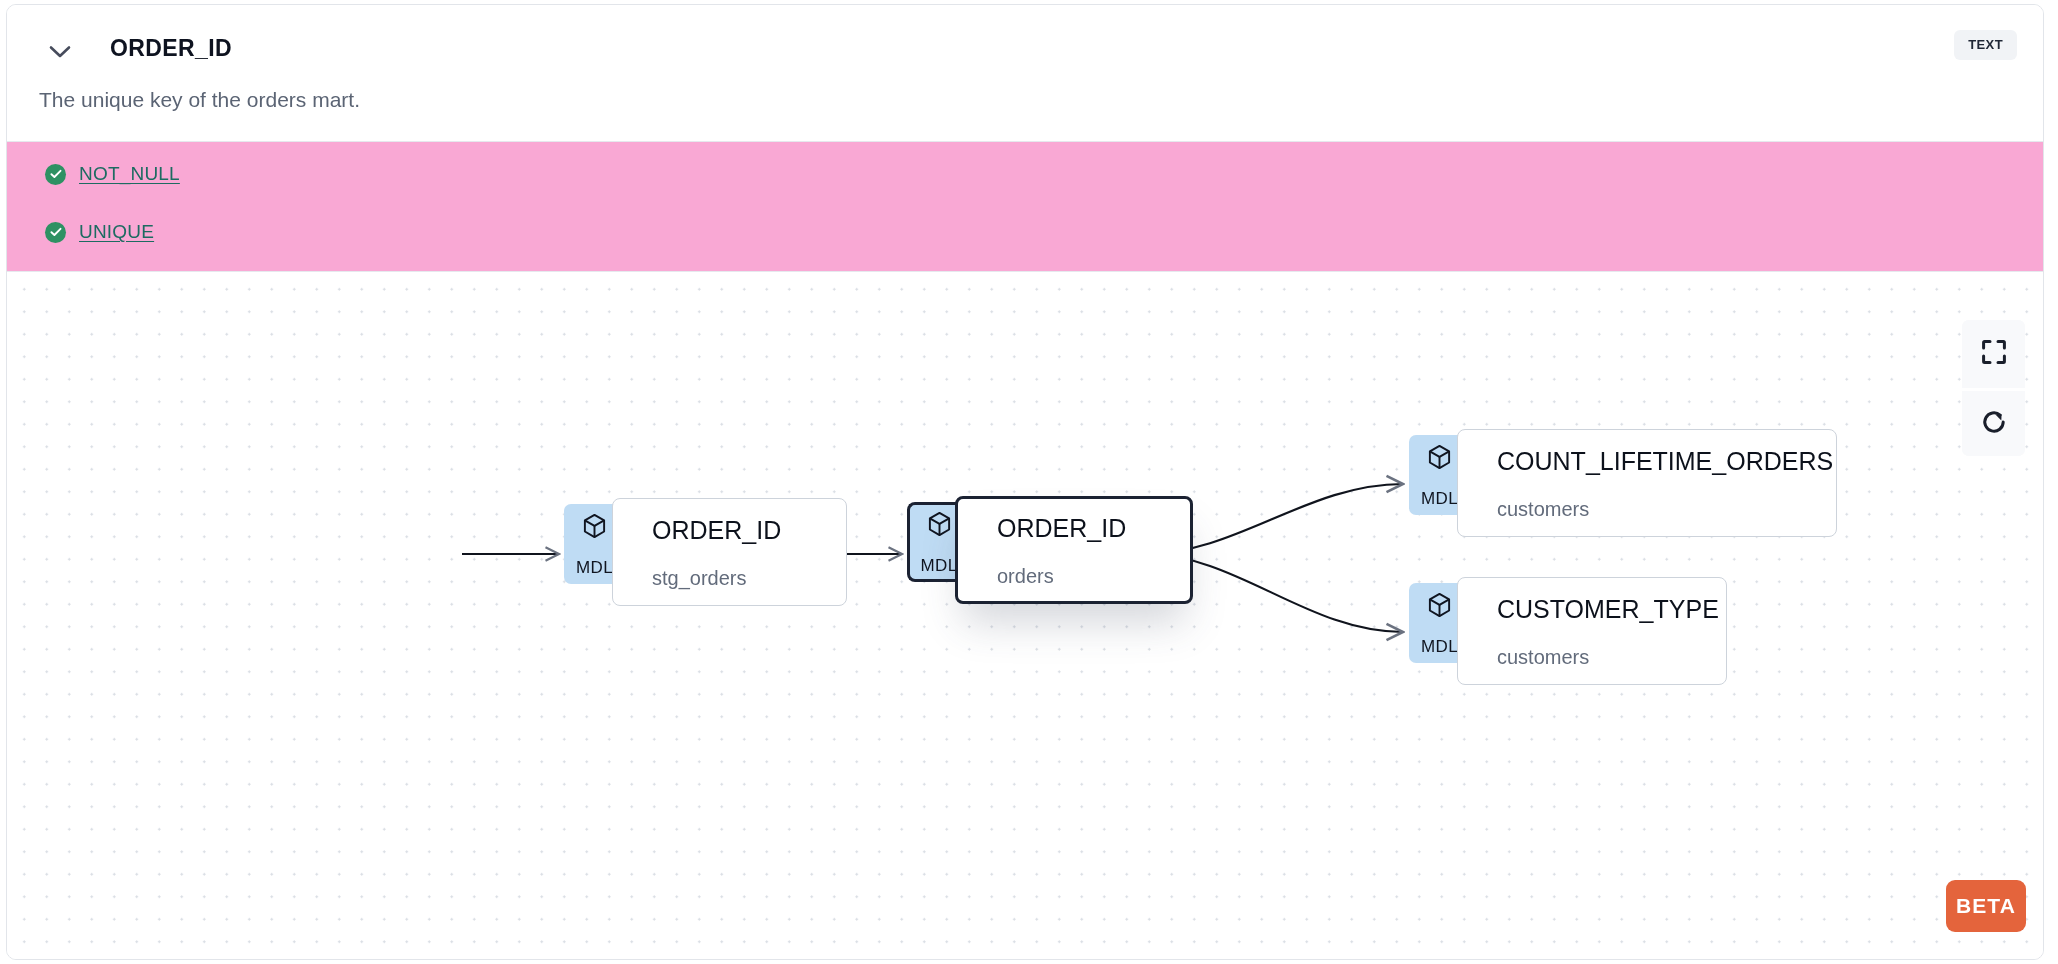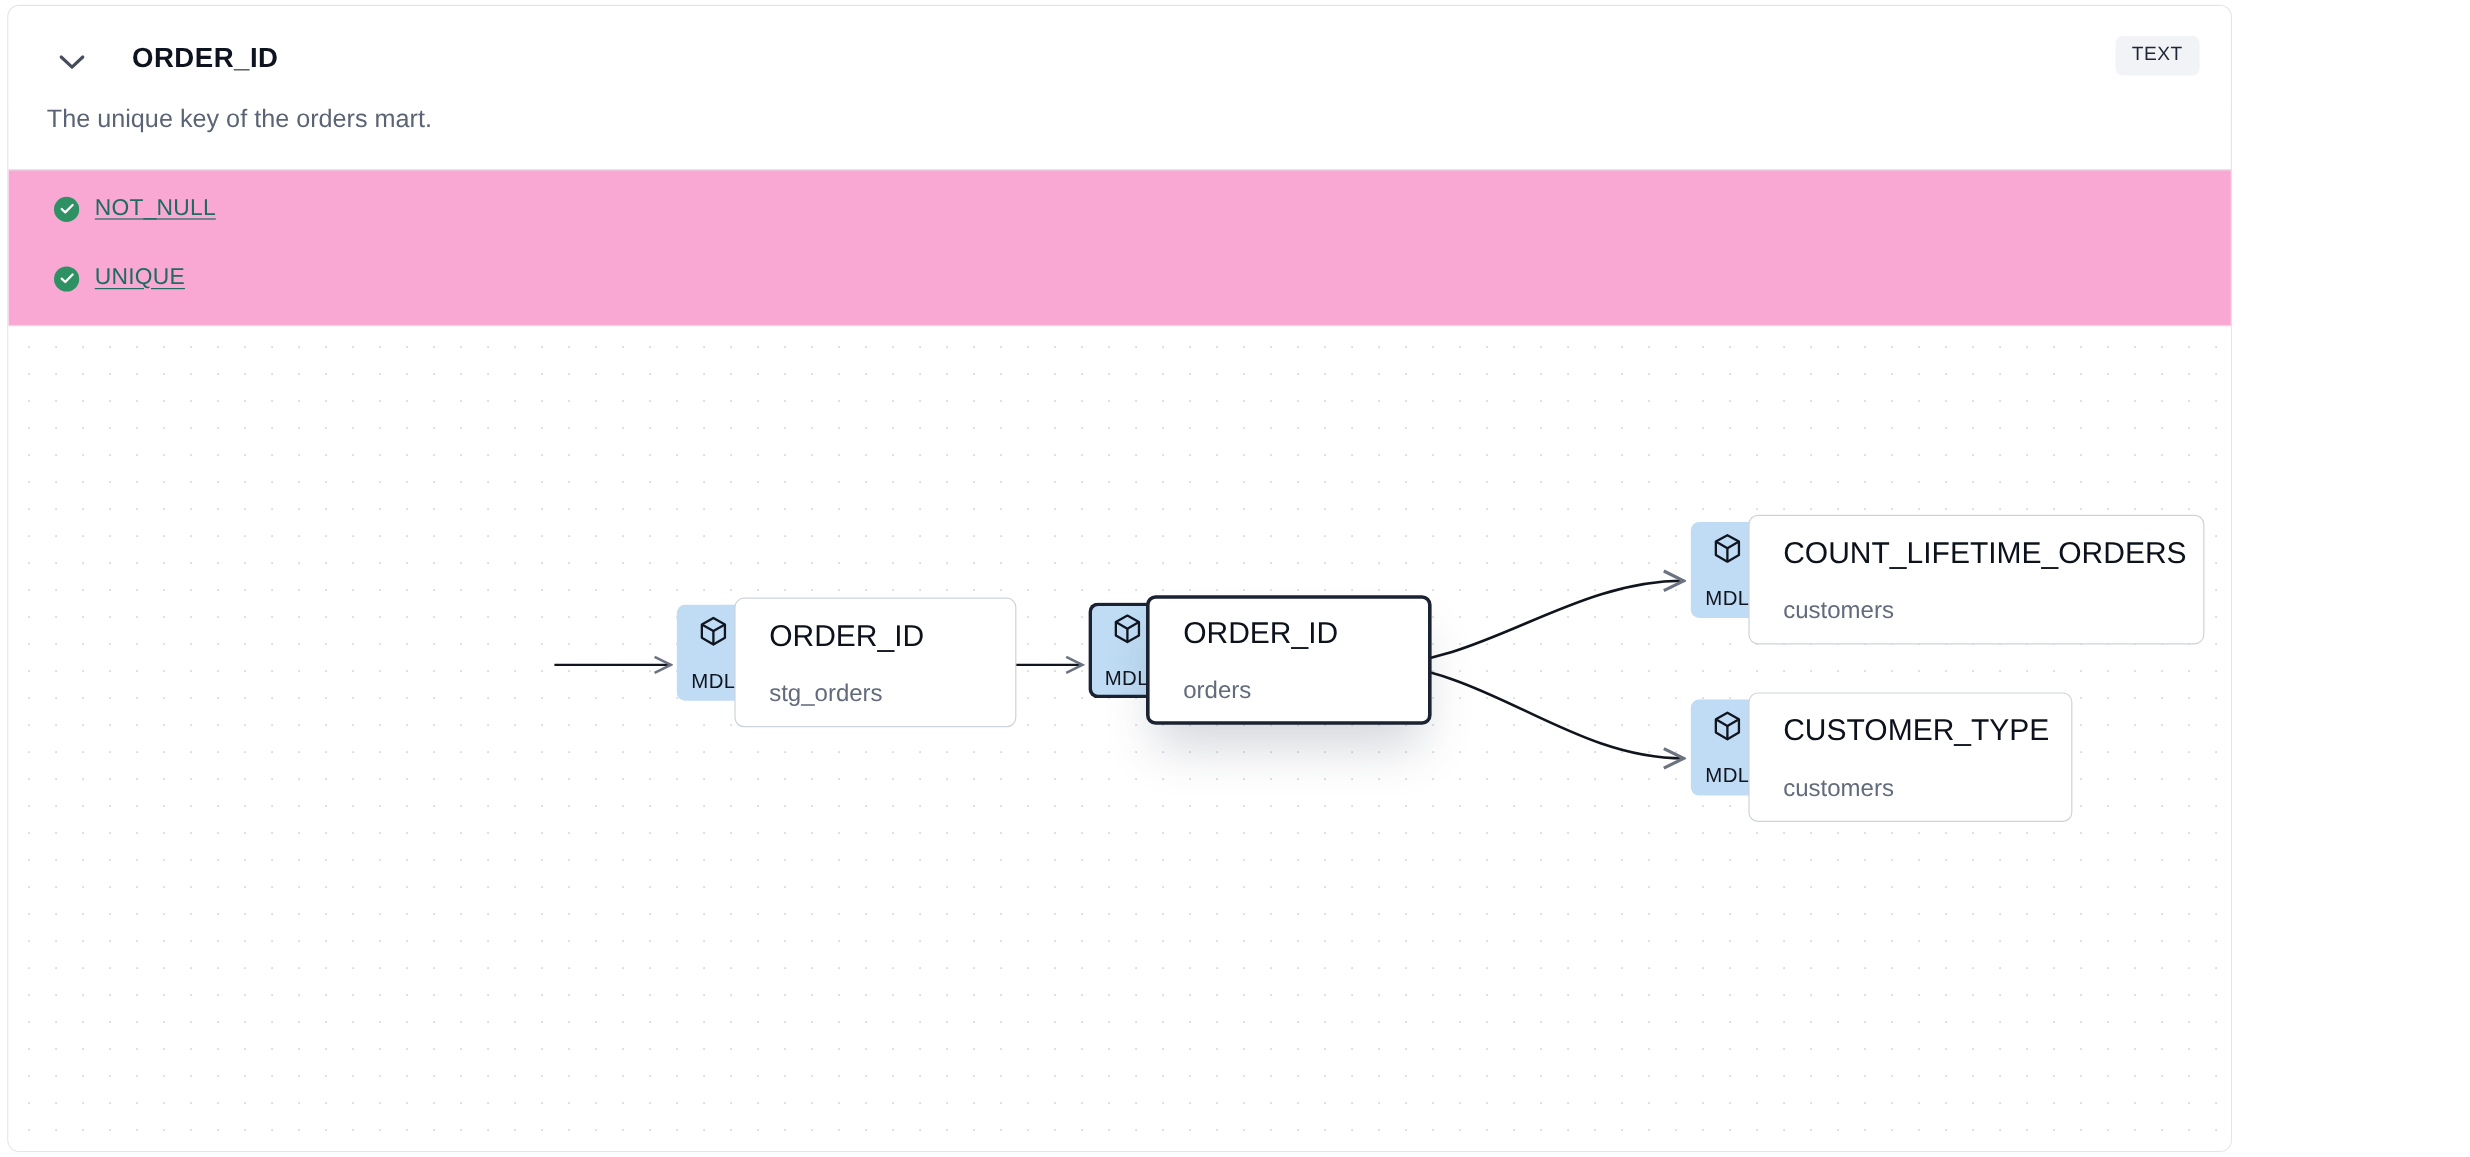--- a/index.html
+++ b/index.html
@@ -8,21 +8,21 @@
     height: 964px;
     background: #ffffff;
     font-family: "Liberation Sans", sans-serif;
     overflow: hidden;
   }
 
   .panel {
     position: absolute;
     left: 6px;
     top: 4px;
-    width: 1854px;
+    width: 2038px;
     height: 956px;
     background: #ffffff;
     border: 1px solid #e2e5ea;
     border-radius: 10px;
     overflow: hidden;
   }
 
   
   .header {
     position: relative;
@@ -49,22 +49,22 @@
     font-weight: 600;
     color: #0e1320;
     letter-spacing: .4px;
   }
   .type-badge {
     position: absolute;
     right: 26px;
     top: 25px;
     background: #f1f3f6;
     color: #1f2736;
-    font-size: 16px;
-    font-weight: 400;
+    font-size: 13px;
+    font-weight: 700;
     padding: 7px 14px 8px 14px;
     border-radius: 6px;
     letter-spacing: .4px;
   }
   .desc {
     position: absolute;
     left: 32px;
     top: 83px;
     font-size: 21px;
     color: #5b6474;
@@ -161,21 +161,21 @@
     font-size: 17px;
     color: #101520;
     letter-spacing: .3px;
     line-height: 1;
   }
   .node .body {
     background: #ffffff;
     border: 1px solid #cdd3db;
     border-radius: 8px;
     margin-left: -13px;
-    padding: 14px 22px 12px 28px;
+    padding: 14px 22px 12px 39px;
     display: flex;
     flex-direction: column;
     justify-content: center;
     gap: 22px;
     position: relative;
     z-index: 2;
     min-width: 150px;
   }
   .node .body .nm {
     font-size: 25px;

